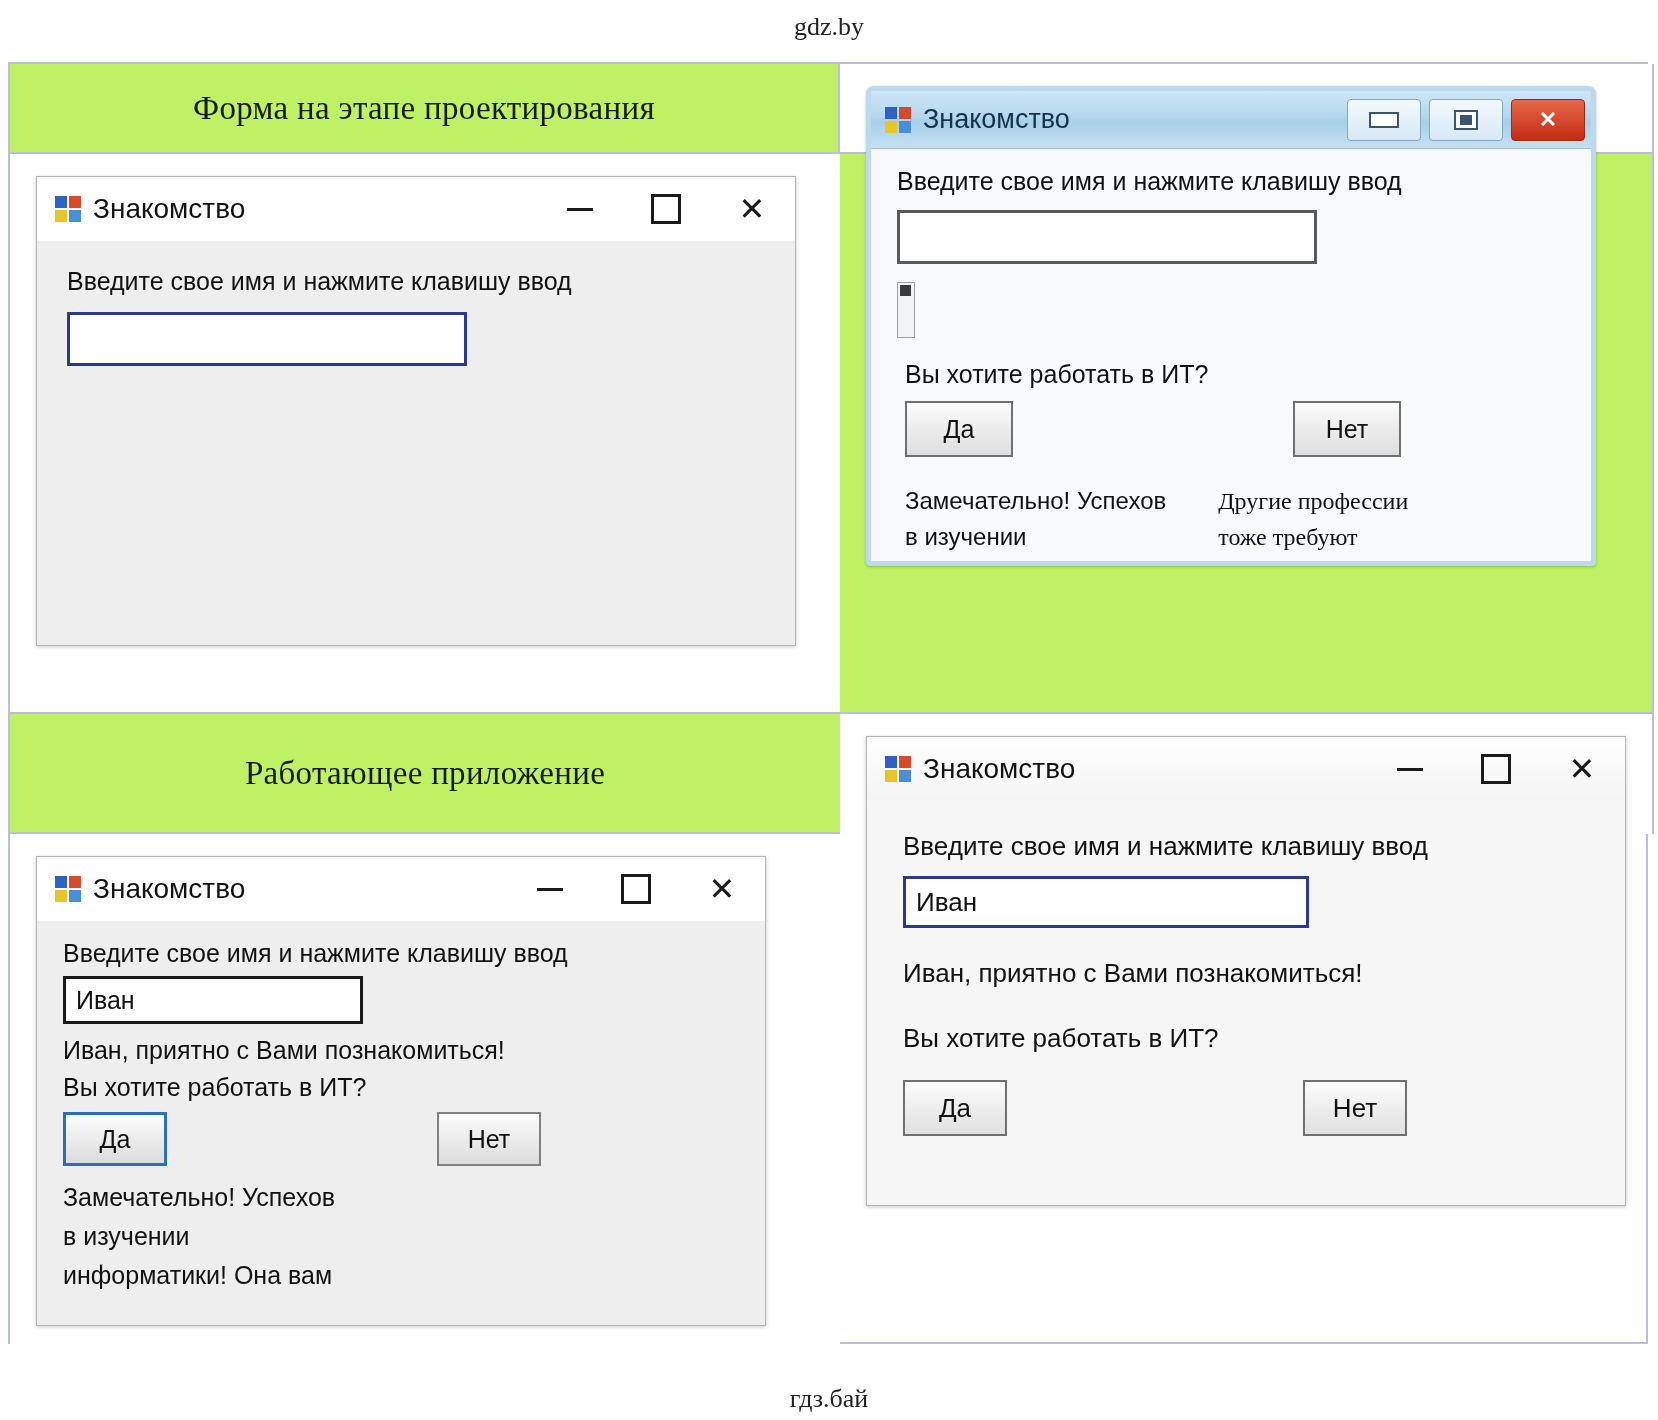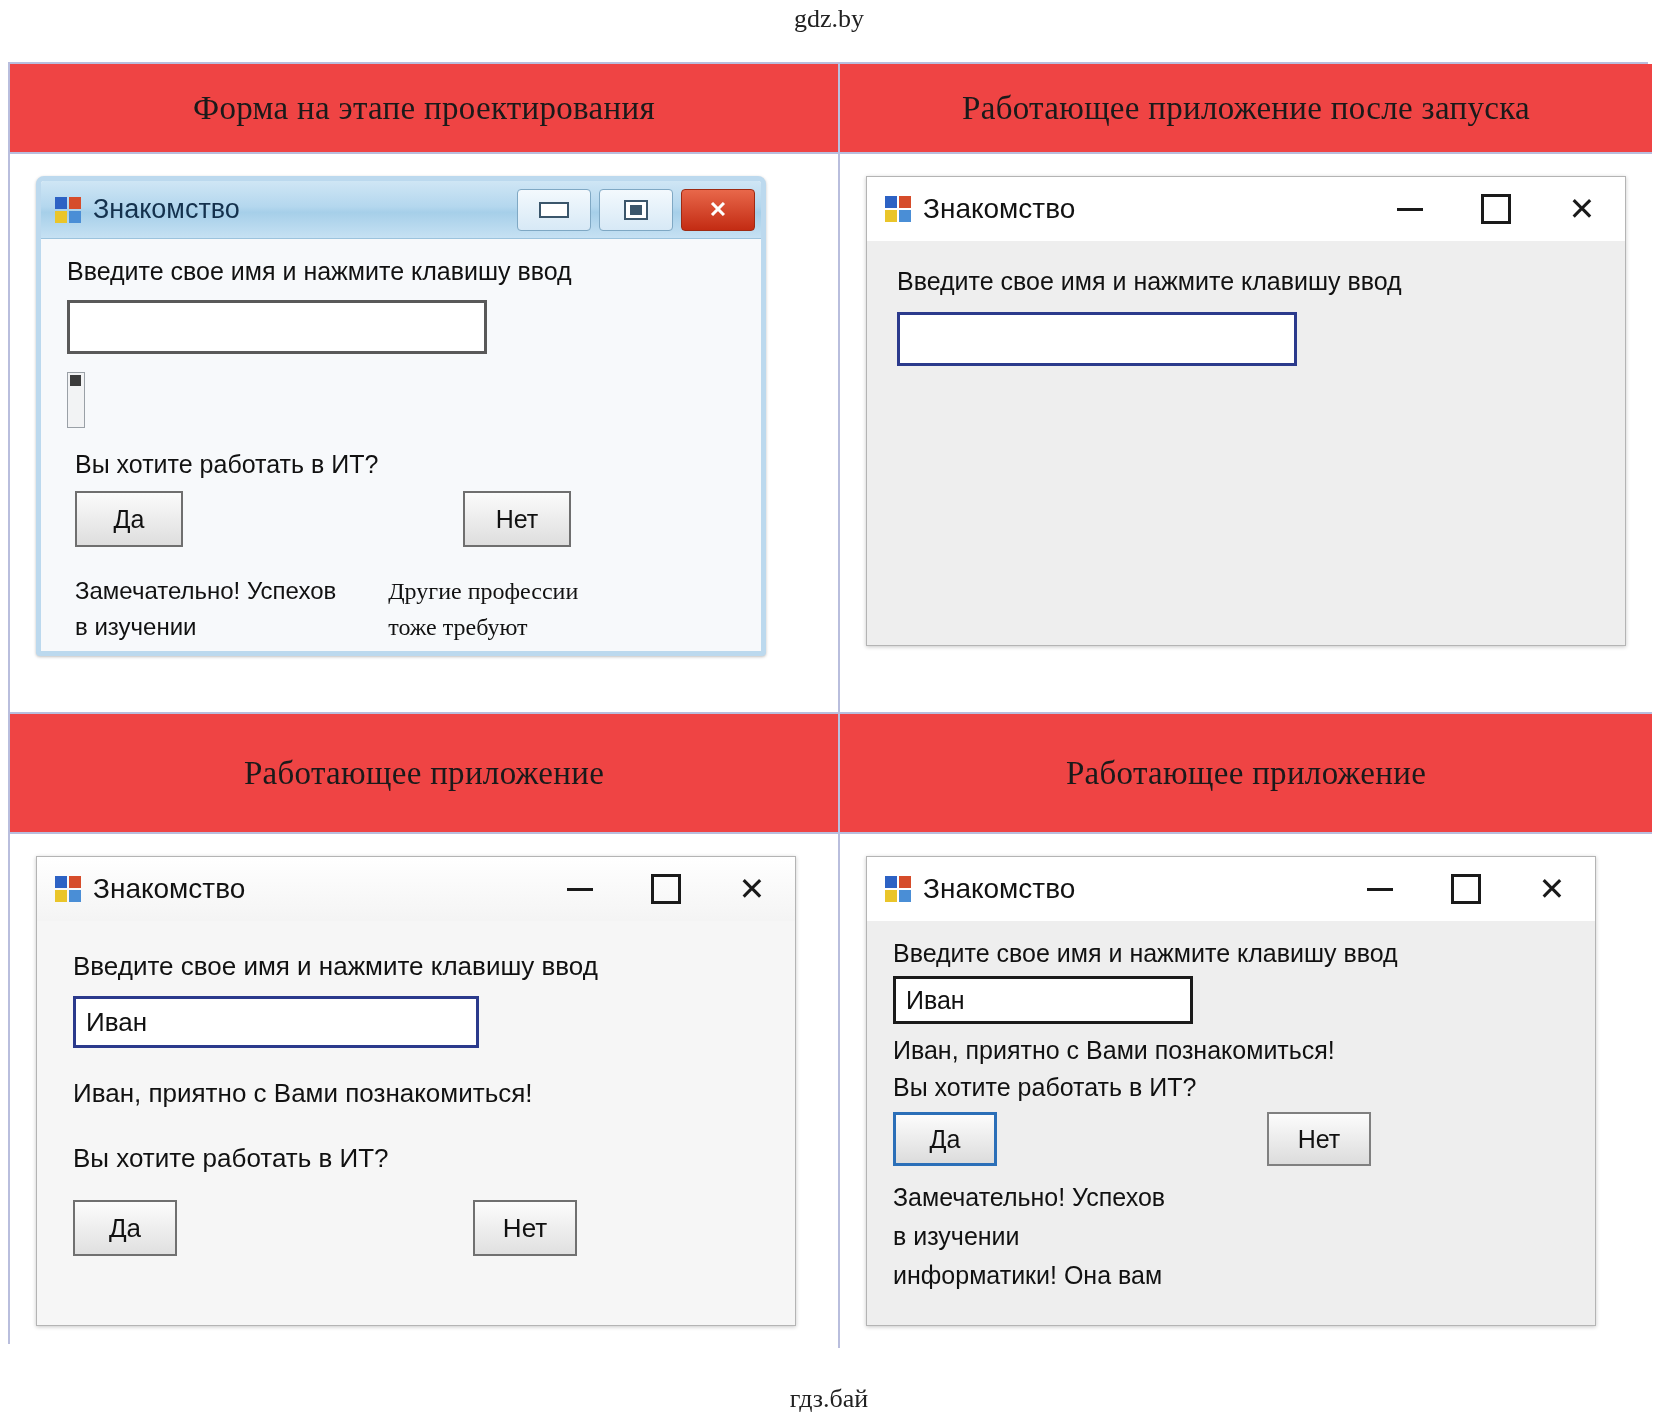--- a/index.html
+++ b/index.html
@@ -12,21 +12,21 @@
     height: 1420px;
     font-family: "Liberation Sans", sans-serif;
     color: #111;
     position: relative;
   }
   .watermark-top {
     text-align: center;
     font-family: "Liberation Serif", serif;
     font-size: 26px;
     color: #222;
-    padding-top: 4px;
+    padding-top: 12px;
     height: 38px;
     box-sizing: border-box;
   }
   .watermark-bottom {
     position: absolute;
     left: 0;
     right: 0;
     bottom: 6px;
     text-align: center;
     font-family: "Liberation Serif", serif;
@@ -39,21 +39,21 @@
     top: 62px;
     width: 1640px;
     height: 1282px;
     border: 2px solid #b9bedd;
     box-sizing: border-box;
     display: grid;
     grid-template-columns: 830px 1fr;
     grid-template-rows: 90px 560px 120px 1fr;
   }
   .hdr {
-    background: #ef4444;
+    background: #bef264;
     border-right: 2px solid #b9bedd;
     border-bottom: 2px solid #b9bedd;
     display: flex;
     align-items: center;
     justify-content: center;
     text-align: center;
     font-family: "Liberation Serif", serif;
     font-size: 33px;
     color: #1a1a1a;
     letter-spacing: 0.3px;
@@ -273,21 +273,20 @@
   .br-answer { font-size: 25px; line-height: 1.55; }
 </style>
 </head>
 <body>
 
 <div class="watermark-top">gdz.by</div>
 
 <div class="grid">
 
   <div class="hdr">Форма на этапе проектирования</div>
-  <div class="hdr last-col">Работающее приложение после запуска</div>
 
   <div class="cell">
     <div class="win-design">
       <div class="titlebar-design">
         <span class="app-icon">
             <i></i>
             <i></i>
             <i></i>
             <i></i>
           </span>

